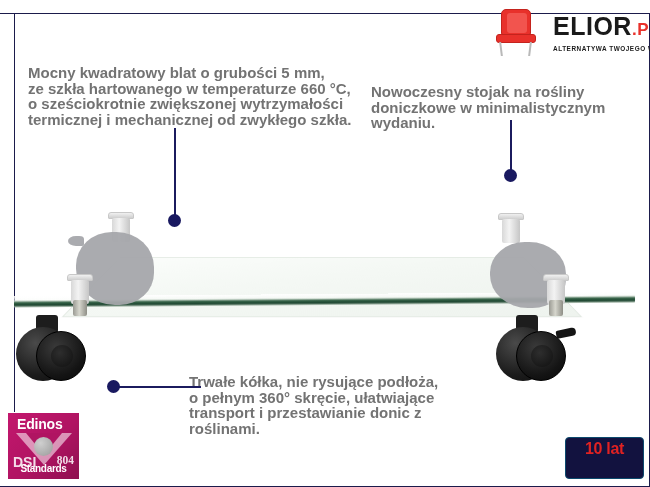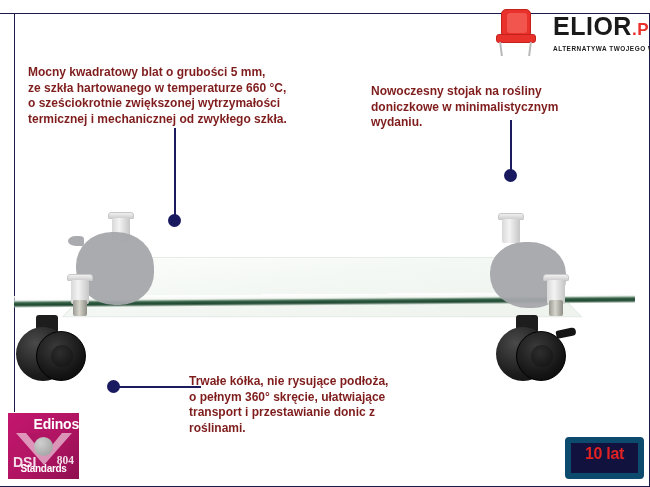--- a/index.html
+++ b/index.html
@@ -91,22 +91,22 @@
   .logo-main .pl { color: #e8312b; font-size: 17px; }
   .logo-sub {
     font-size: 6.4px; color: #1a1a1a; font-weight: bold;
     letter-spacing: 0.55px; line-height: 9px; margin-top: 1px;
     white-space: nowrap;
   }
 
   
   .callout-text {
     position: absolute;
-    color: #7f1d1d;
-    font-size: 12px;
+    color: #737373;
+    font-size: 15px;
     font-weight: bold;
     line-height: 15.6px;
     white-space: pre-line;
   }
   #callout-1 { left: 28px; top: 65px; width: 330px; }
   #callout-2 { left: 371px; top: 84px; width: 265px; }
   #callout-3 { left: 189px; top: 374px; width: 290px; }
 
   
   .leader-v {
@@ -214,23 +214,24 @@
   
   .edinos {
     position: absolute; left: 7px; top: 412px;
     width: 73px; height: 68px;
     background: linear-gradient(135deg,#c3176e 0%,#b01462 55%,#8e1050 100%);
     border: 1px solid #ffffff;
     overflow: hidden;
   }
   .edinos .e-name {
     position: absolute; left: 0; top: 3px; width: 100%;
-    text-align: right; color: #ffffff;
+    text-align: left; color: #ffffff;
     font-size: 14px; font-weight: bold; line-height: 16px;
     letter-spacing: -0.2px;
+    padding-left: 9px;
   }
   .edinos .chev {
     position: absolute; left: 8px; top: 20px;
     width: 0; height: 0;
     border-left: 28px solid transparent;
     border-right: 28px solid transparent;
     border-top: 32px solid rgba(255,255,255,0.55);
   }
   .edinos .chev-in {
     position: absolute; left: 18px; top: 20px;
@@ -260,21 +261,21 @@
     font-size: 10px; font-weight: bold; line-height: 14px;
     letter-spacing: -0.3px;
   }
 
   
   .warranty {
     position: absolute; left: 565px; top: 437px;
     width: 79px; height: 42px;
     background: #12123f;
     border-radius: 4px;
-    border: 6px solid #0c4a6e;
+    border: 1px solid #0c4a6e;
     overflow: hidden;
   }
   .warranty .w-top {
     position: absolute; left: 0; top: 1px; width: 100%;
     text-align: center; color: #e02222;
     font-size: 16px; font-weight: bold; line-height: 19px;
     letter-spacing: -0.3px;
   }
   .warranty .w-bot {
     position: absolute; left: 0; top: 19px; width: 100%;

